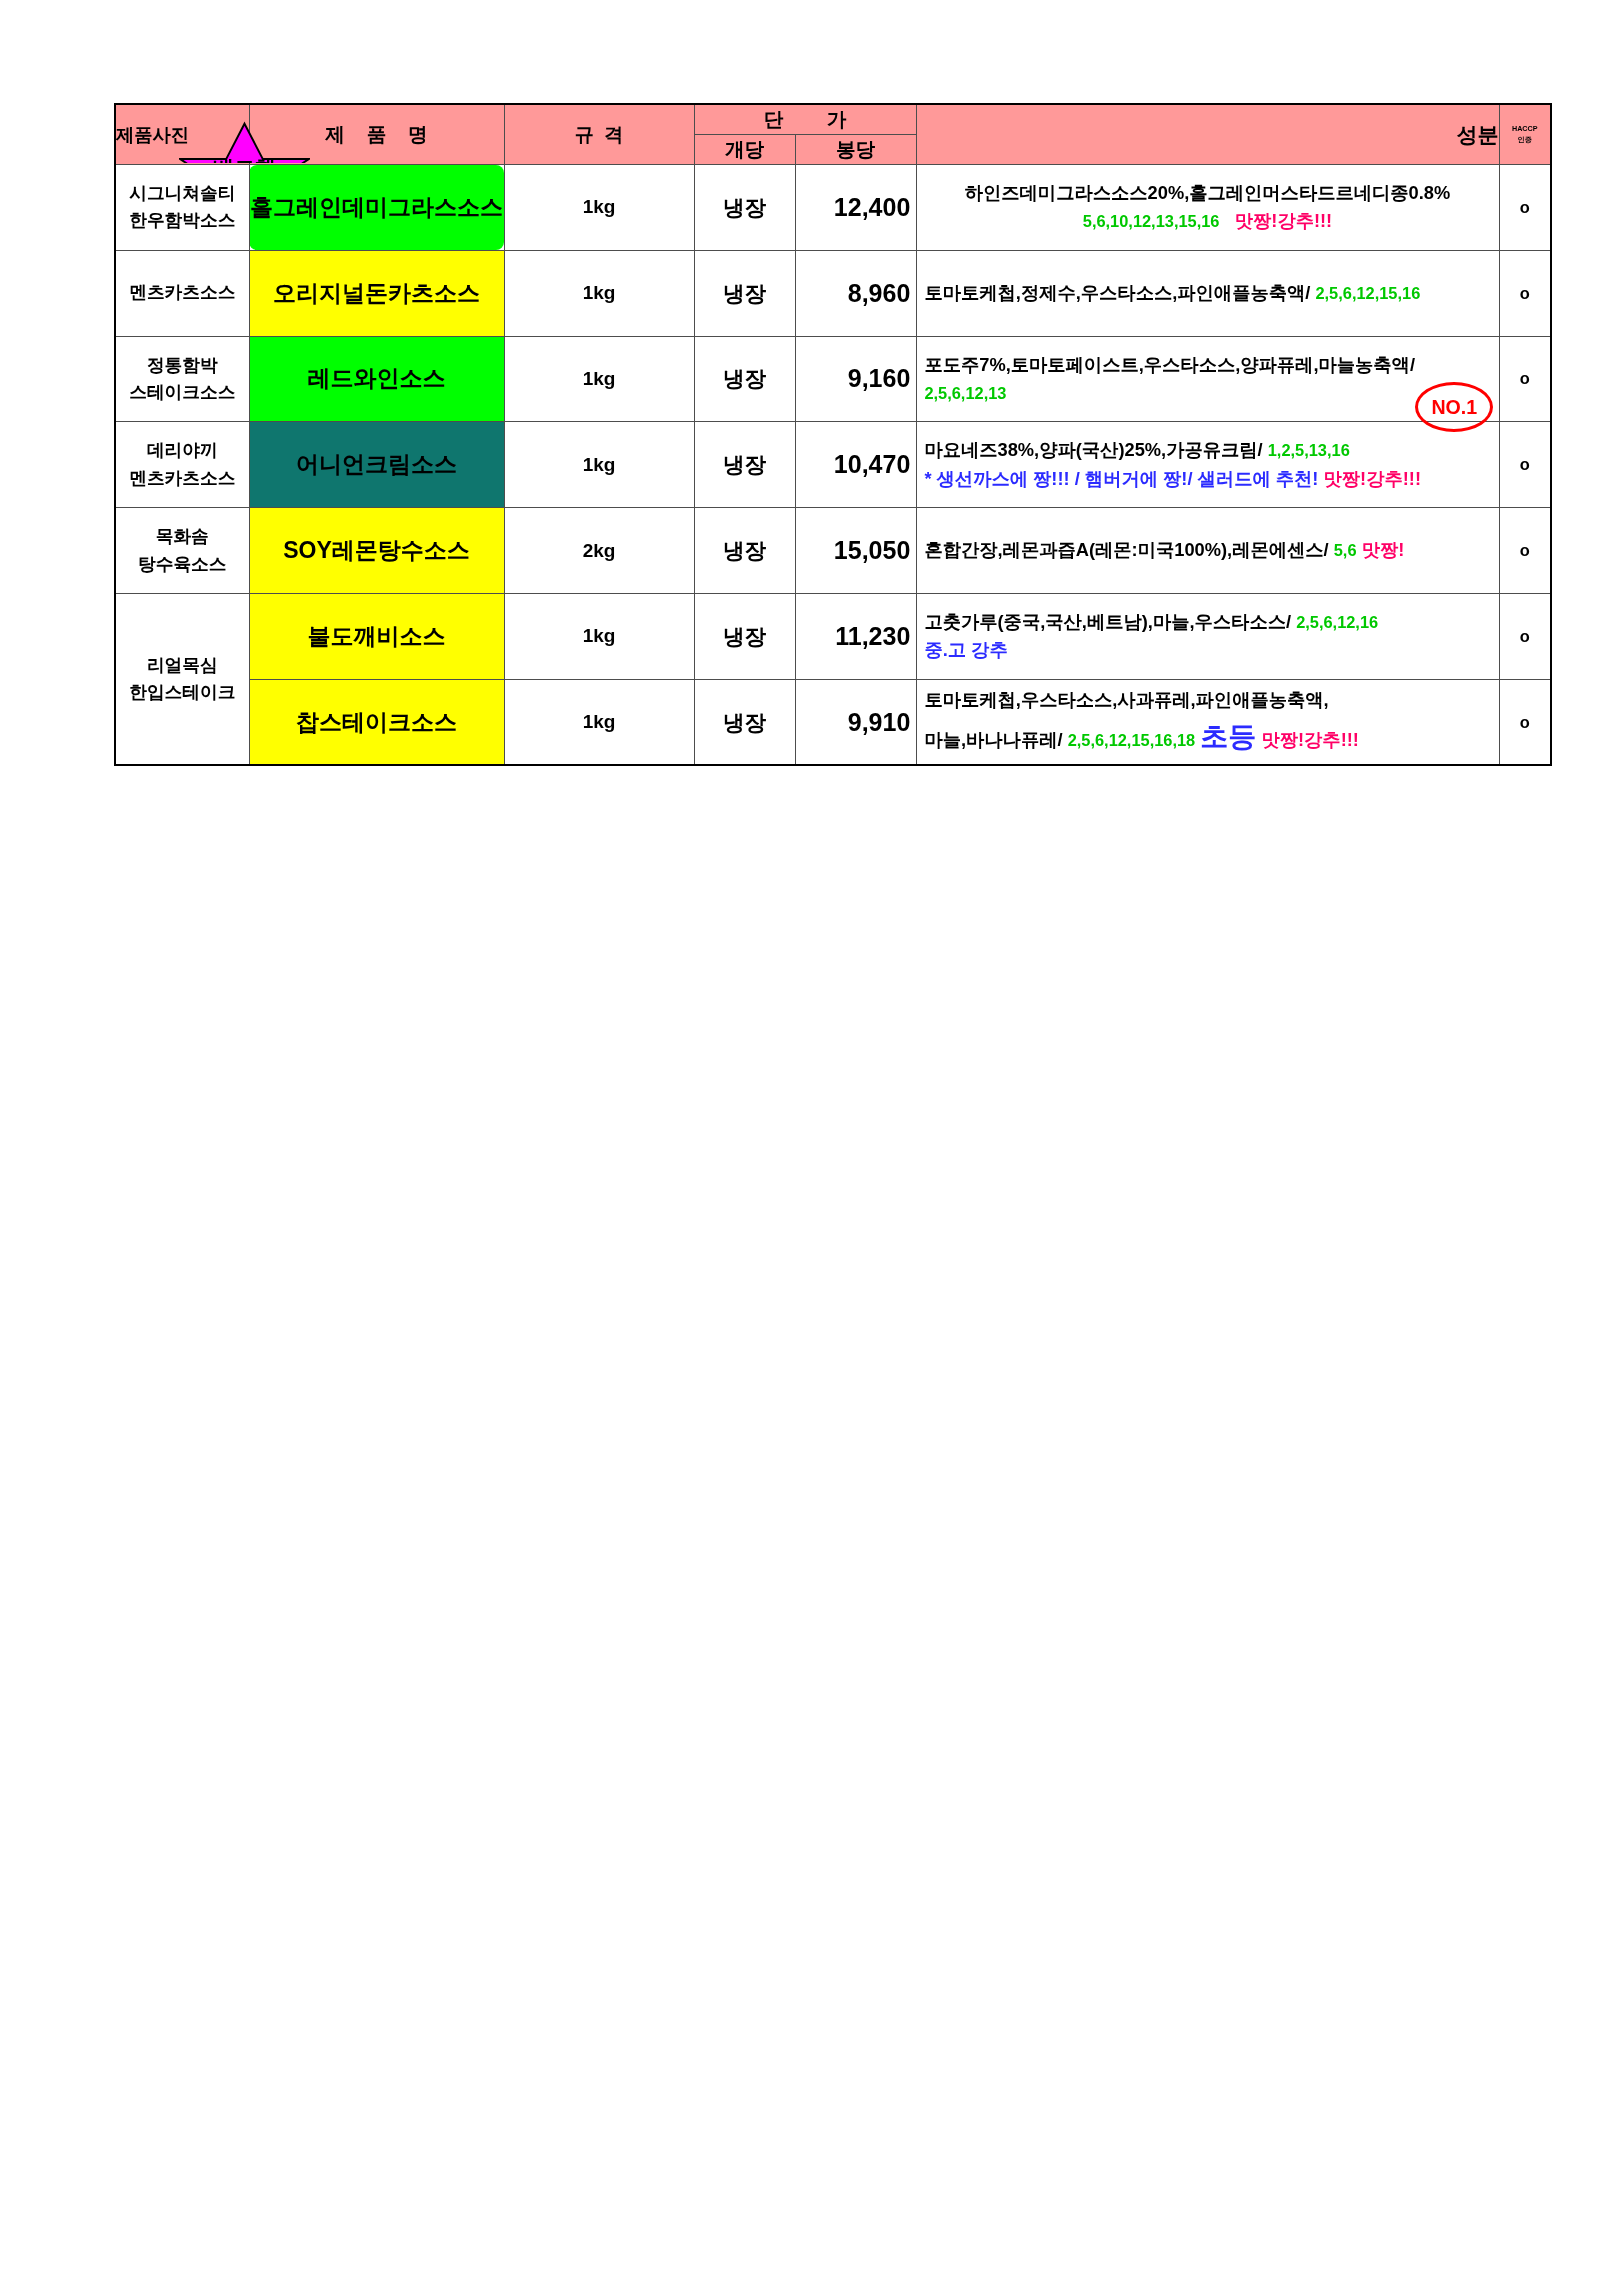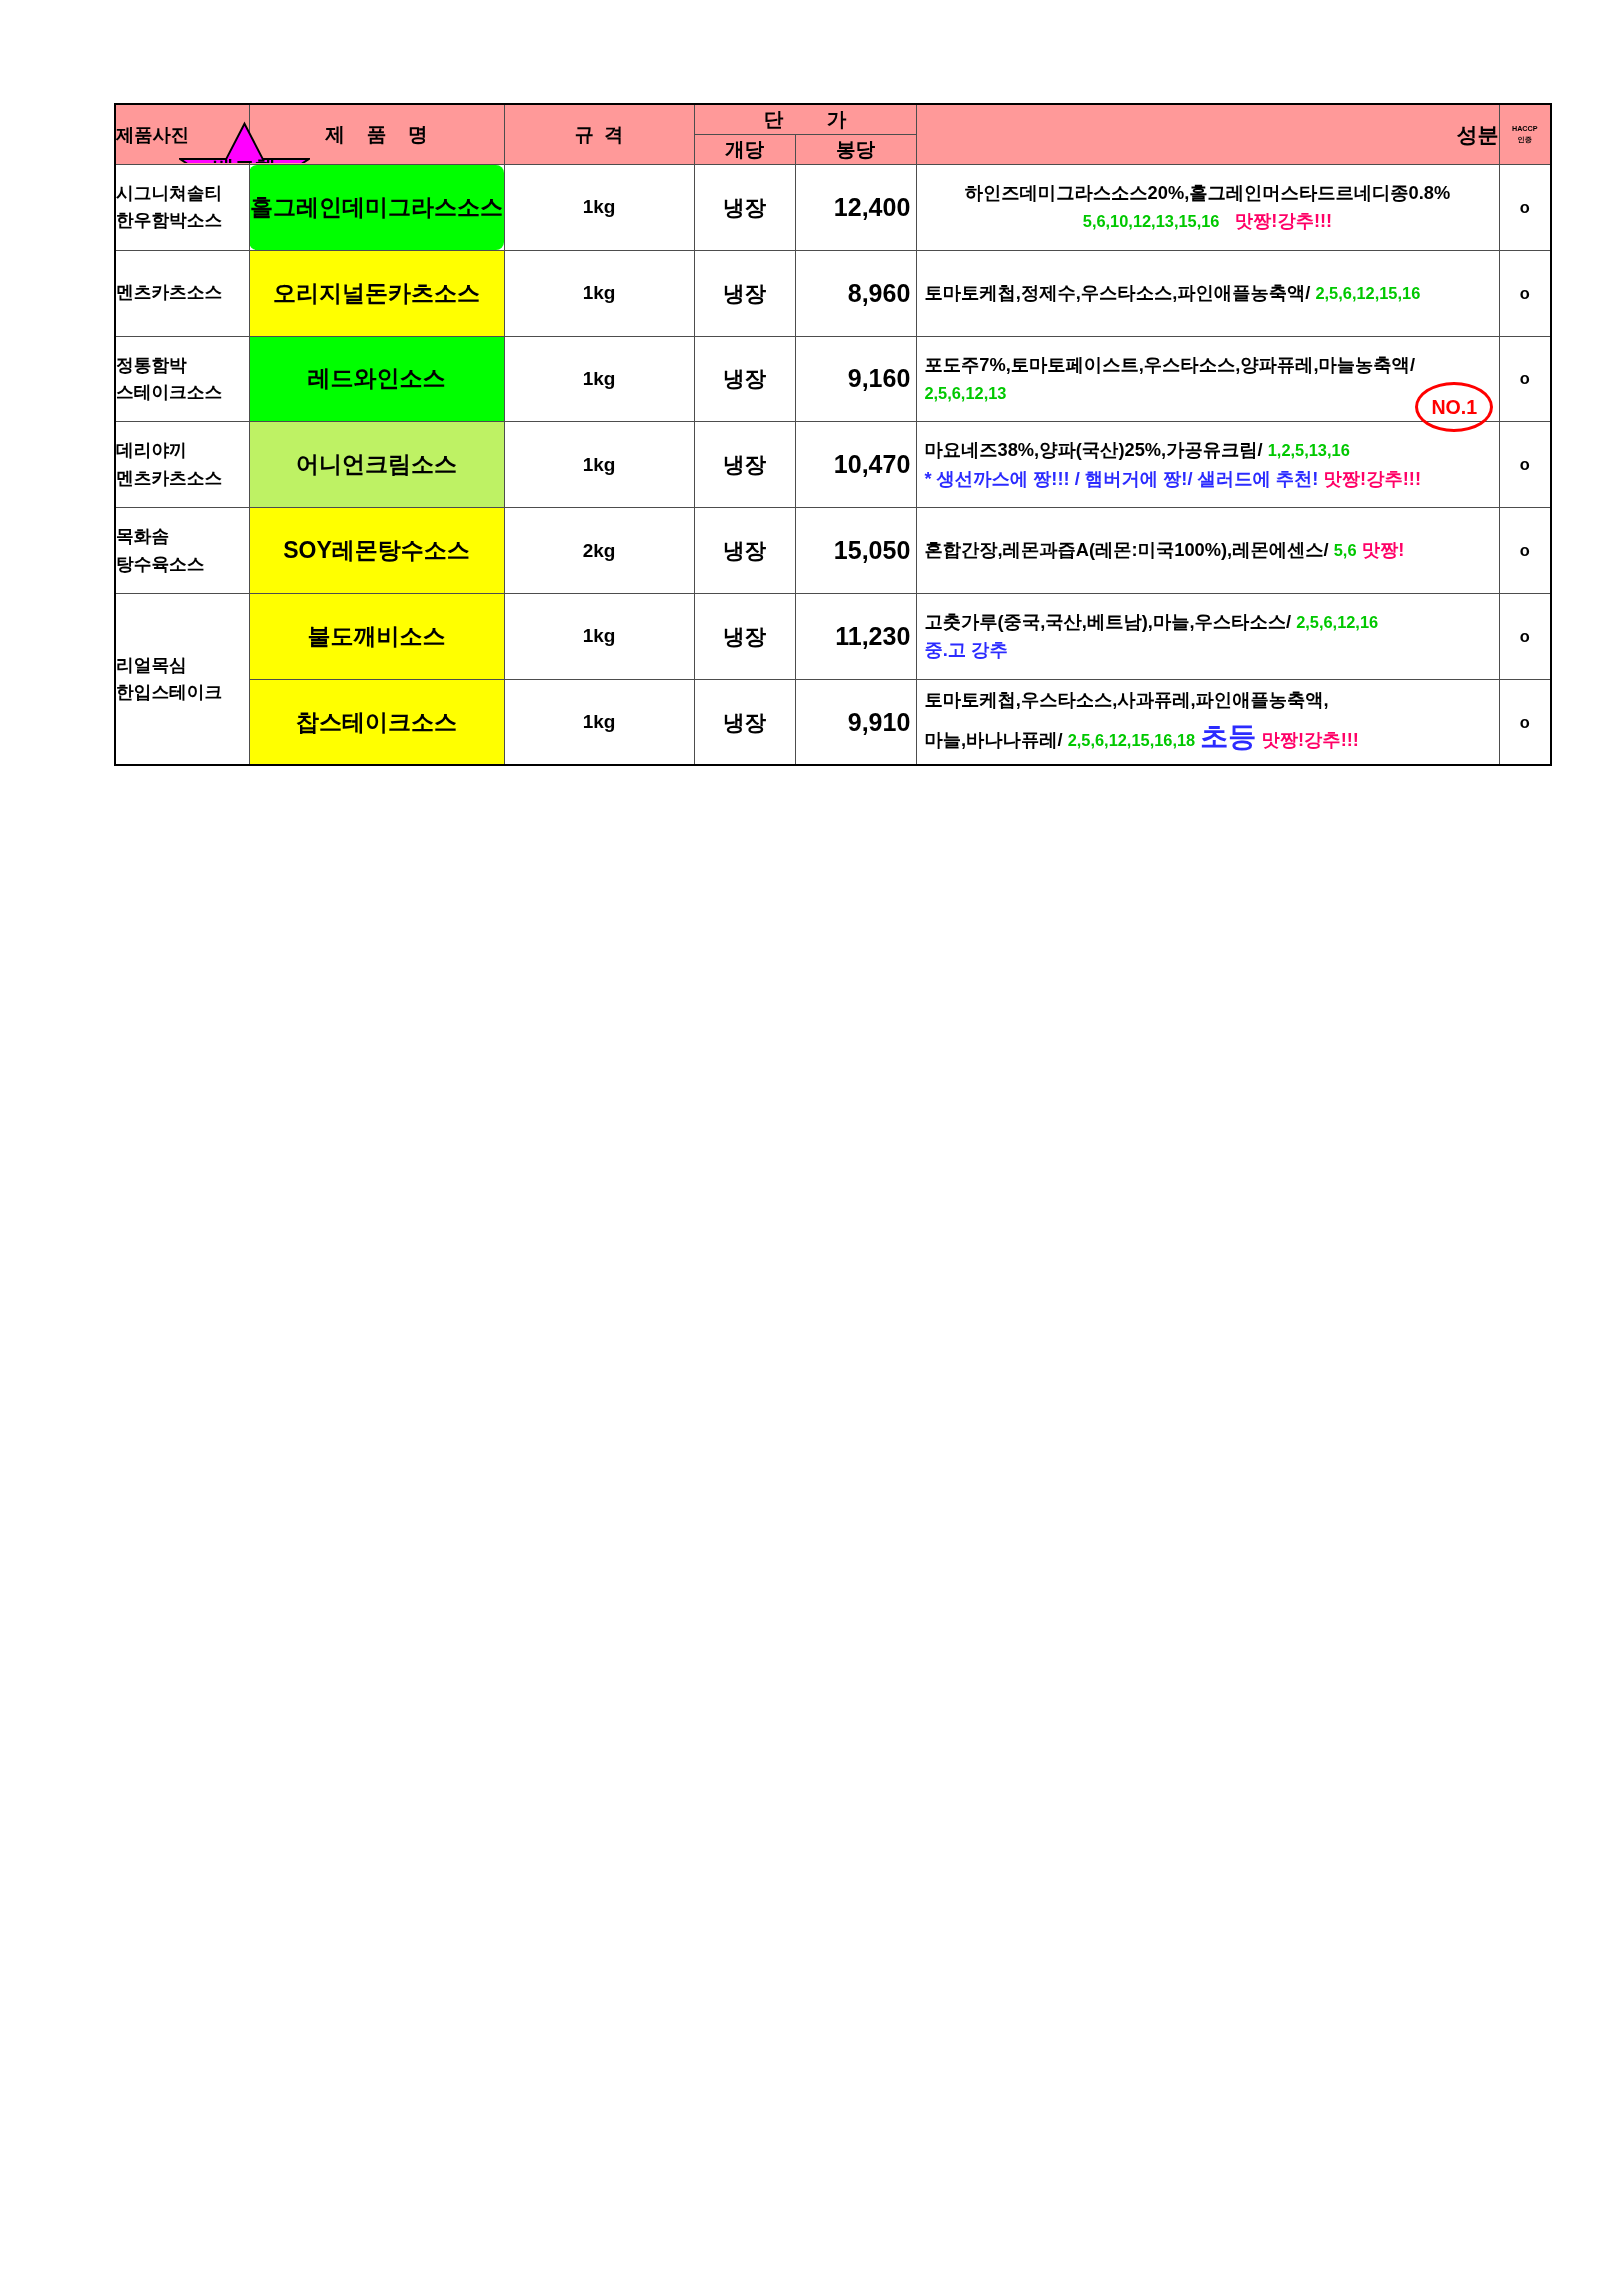--- a/index.html
+++ b/index.html
@@ -32,21 +32,21 @@
   .hd-spec    { font-size:19px; text-align:center; white-space:pre; }
   .hd-price   { font-size:19.6px; text-align:center; white-space:pre; }
   .hd-sub     { font-size:19.6px; text-align:center; }
   .hd-ing     { font-size:21px; text-align:right; }
   .hd-haccp   { font-size:7.2px; text-align:center; line-height:1.5; }
   tr.hrow1 th { height:29px; }
   tr.hrow2 th { height:29px; }
   tr.drow td  { height:77px; }
 
   td.photo-cell {
-    font-size:17.7px; 
+    font-size:17.7px; text-align:center;
     white-space:pre-line; line-height:1.55;
   }
   td.name-cell {
     font-size:23px; text-align:center; white-space:nowrap;
   }
   td.spec-cell { font-size:19px; text-align:center; }
   td.storage-cell { font-size:21.6px; text-align:center; }
   td.price-cell { font-size:25px; text-align:right; padding-right:5.2px; }
   td.ing-cell {
     font-size:18.3px; text-align:left;
@@ -151,21 +151,21 @@
         <span>포도주7%,토마토페이스트,우스타소스,양파퓨레,마늘농축액/</span><br>
         <span class="t-green">2,5,6,12,13</span>
         <span class="no1-badge">NO.1</span>
       </td>
       <td class="haccp-cell">o</td>
     </tr>
 
     <tr class="drow">
       <td class="photo-cell">데리야끼
 멘츠카츠소스</td>
-      <td class="name-cell" style="background: #bef264;">어니언크림소스</td>
+      <td class="name-cell" style="background: #0f766e;">어니언크림소스</td>
       <td class="spec-cell">1kg</td>
       <td class="storage-cell">냉장</td>
       <td class="price-cell">10,470</td>
       <td class="ing-cell">
         <span>마요네즈38%,양파(국산)25%,가공유크림/</span>
         <span class="t-green">1,2,5,13,16</span><br>
         <span class="t-blue">* 생선까스에 짱!!! / 햄버거에 짱!/ 샐러드에 추천!</span>
         <span class="t-pink">맛짱!강추!!!</span>
       </td>
       <td class="haccp-cell">o</td>

